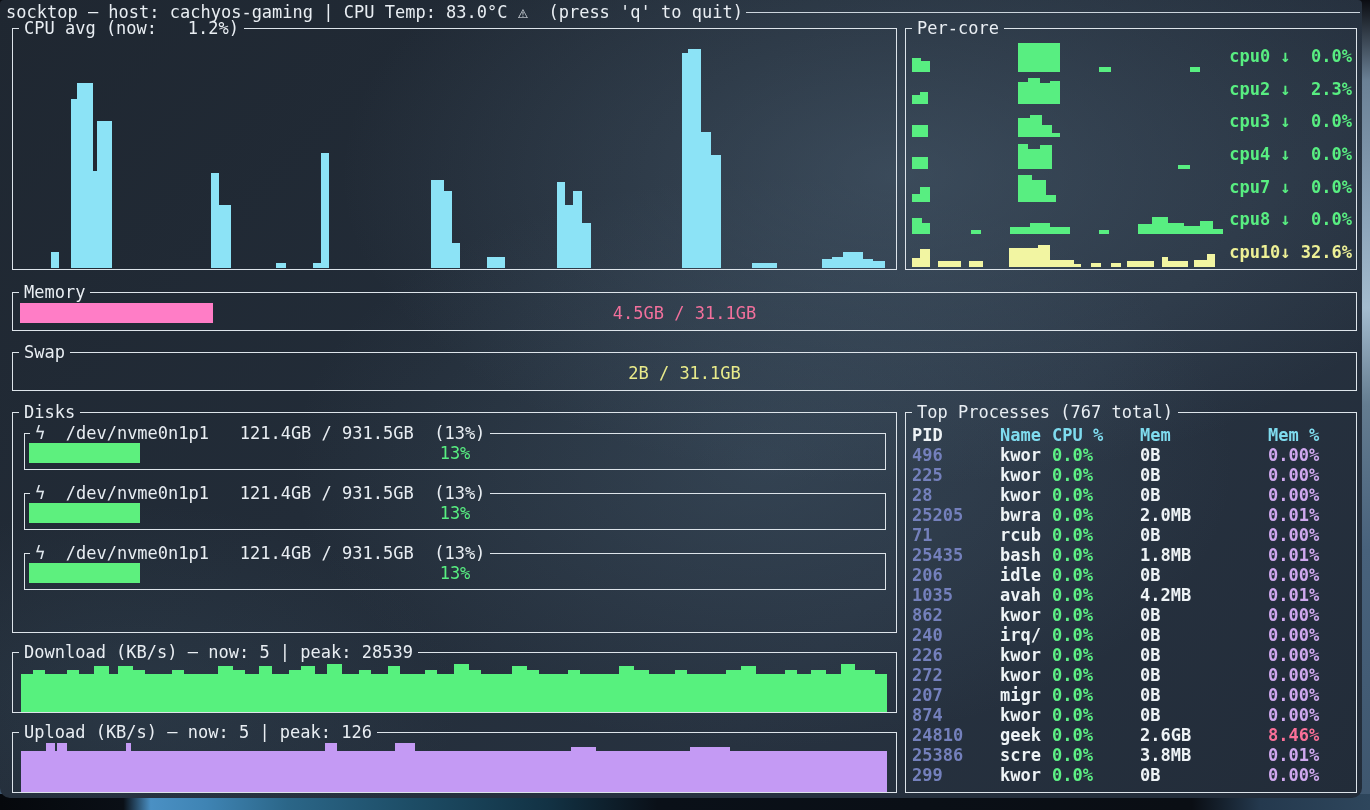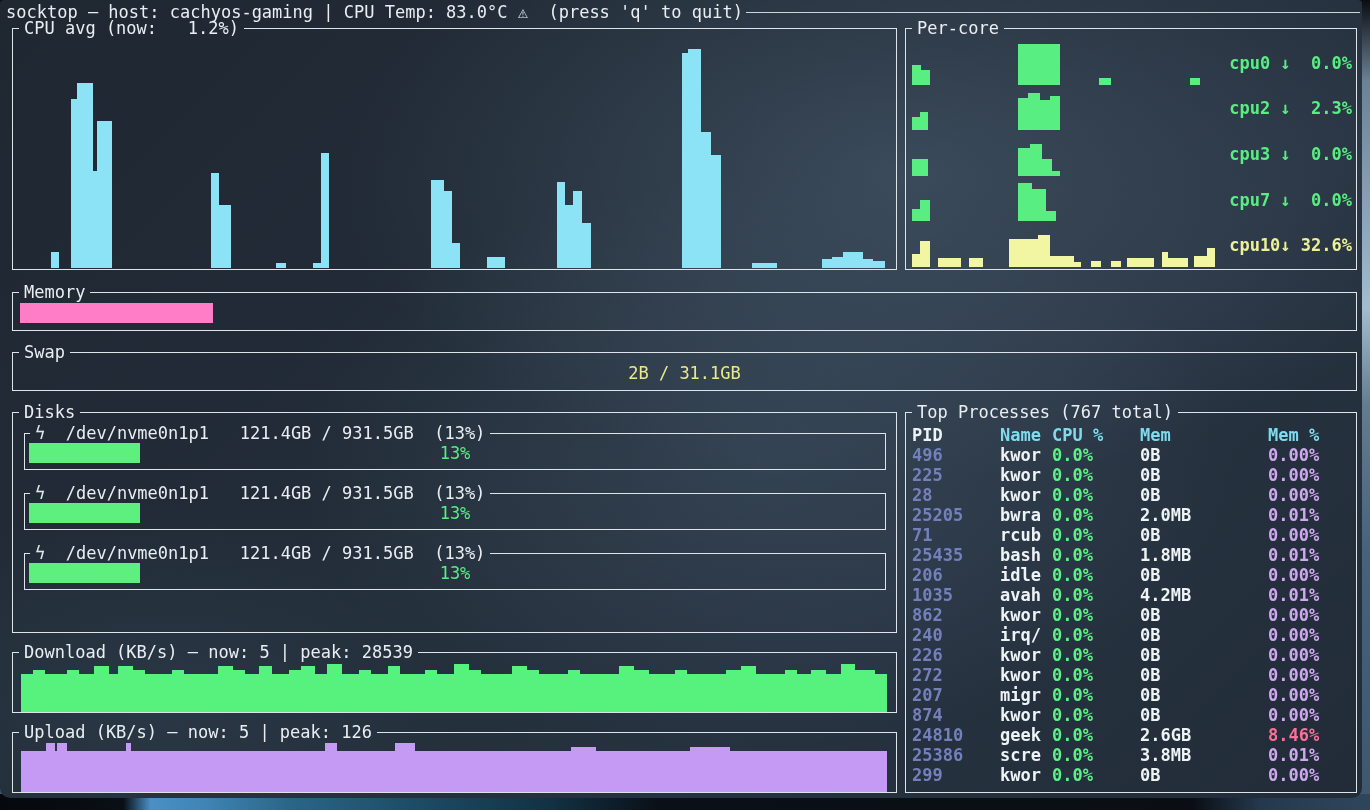--- a/index.html
+++ b/index.html
@@ -169,29 +169,64 @@
           <div style="flex-grow: 12; flex-basis: 0px; height: 65%; background: rgb(88, 238, 129);"></div>
           <div style="flex-grow: 12; flex-basis: 0px; height: 75%; background: rgb(88, 238, 129);"></div>
           <div style="flex-grow: 10; flex-basis: 0px; height: 40%; background: rgb(88, 238, 129);"></div>
           <div style="flex-grow: 8; flex-basis: 0px; height: 12%; background: rgb(88, 238, 129);"></div>
           <div style="flex-grow: 166; flex-basis: 0px; height: 0%;"></div>
         </div>
         <span class="core-label" style="color: rgb(88, 238, 129);">cpu3 ↓  0.0%</span>
       </div>
       <div class="core-row">
         <div class="core-spark">
+          <div style="flex-grow: 16; flex-basis: 0px; height: 42%; background: rgb(88, 238, 129);"></div>
+          <div style="flex-grow: 92; flex-basis: 0px; height: 0%;"></div>
+          <div style="flex-grow: 10; flex-basis: 0px; height: 85%; background: rgb(88, 238, 129);"></div>
+          <div style="flex-grow: 12; flex-basis: 0px; height: 70%; background: rgb(88, 238, 129);"></div>
+          <div style="flex-grow: 12; flex-basis: 0px; height: 82%; background: rgb(88, 238, 129);"></div>
+          <div style="flex-grow: 128; flex-basis: 0px; height: 0%;"></div>
+          <div style="flex-grow: 12; flex-basis: 0px; height: 15%; background: rgb(88, 238, 129);"></div>
+          <div style="flex-grow: 34; flex-basis: 0px; height: 0%;"></div>
+        </div>
+        <span class="core-label" style="color: rgb(88, 238, 129);">cpu4 ↓  0.0%</span>
+      </div>
+      <div class="core-row">
+        <div class="core-spark">
           <div style="flex-grow: 8; flex-basis: 0px; height: 28%; background: rgb(88, 238, 129);"></div>
           <div style="flex-grow: 10; flex-basis: 0px; height: 50%; background: rgb(88, 238, 129);"></div>
           <div style="flex-grow: 90; flex-basis: 0px; height: 0%;"></div>
           <div style="flex-grow: 14; flex-basis: 0px; height: 90%; background: rgb(88, 238, 129);"></div>
           <div style="flex-grow: 14; flex-basis: 0px; height: 75%; background: rgb(88, 238, 129);"></div>
           <div style="flex-grow: 10; flex-basis: 0px; height: 25%; background: rgb(88, 238, 129);"></div>
           <div style="flex-grow: 170; flex-basis: 0px; height: 0%;"></div>
         </div>
         <span class="core-label" style="color: rgb(88, 238, 129);">cpu7 ↓  0.0%</span>
+      </div>
+      <div class="core-row">
+        <div class="core-spark">
+          <div style="flex-grow: 10; flex-basis: 0px; height: 55%; background: rgb(88, 238, 129);"></div>
+          <div style="flex-grow: 8; flex-basis: 0px; height: 40%; background: rgb(88, 238, 129);"></div>
+          <div style="flex-grow: 42; flex-basis: 0px; height: 0%;"></div>
+          <div style="flex-grow: 10; flex-basis: 0px; height: 15%; background: rgb(88, 238, 129);"></div>
+          <div style="flex-grow: 30; flex-basis: 0px; height: 0%;"></div>
+          <div style="flex-grow: 20; flex-basis: 0px; height: 25%; background: rgb(88, 238, 129);"></div>
+          <div style="flex-grow: 20; flex-basis: 0px; height: 40%; background: rgb(88, 238, 129);"></div>
+          <div style="flex-grow: 20; flex-basis: 0px; height: 25%; background: rgb(88, 238, 129);"></div>
+          <div style="flex-grow: 30; flex-basis: 0px; height: 0%;"></div>
+          <div style="flex-grow: 10; flex-basis: 0px; height: 15%; background: rgb(88, 238, 129);"></div>
+          <div style="flex-grow: 30; flex-basis: 0px; height: 0%;"></div>
+          <div style="flex-grow: 14; flex-basis: 0px; height: 35%; background: rgb(88, 238, 129);"></div>
+          <div style="flex-grow: 16; flex-basis: 0px; height: 60%; background: rgb(88, 238, 129);"></div>
+          <div style="flex-grow: 16; flex-basis: 0px; height: 40%; background: rgb(88, 238, 129);"></div>
+          <div style="flex-grow: 16; flex-basis: 0px; height: 30%; background: rgb(88, 238, 129);"></div>
+          <div style="flex-grow: 14; flex-basis: 0px; height: 45%; background: rgb(88, 238, 129);"></div>
+          <div style="flex-grow: 10; flex-basis: 0px; height: 20%; background: rgb(88, 238, 129);"></div>
+        </div>
+        <span class="core-label" style="color: rgb(88, 238, 129);">cpu8 ↓  0.0%</span>
       </div>
       <div class="core-row">
         <div class="core-spark">
           <div style="flex-grow: 8; flex-basis: 0px; height: 30%; background: rgb(242, 245, 162);"></div>
           <div style="flex-grow: 10; flex-basis: 0px; height: 60%; background: rgb(242, 245, 162);"></div>
           <div style="flex-grow: 8; flex-basis: 0px; height: 0%;"></div>
           <div style="flex-grow: 24; flex-basis: 0px; height: 22%; background: rgb(242, 245, 162);"></div>
           <div style="flex-grow: 8; flex-basis: 0px; height: 0%;"></div>
           <div style="flex-grow: 14; flex-basis: 0px; height: 22%; background: rgb(242, 245, 162);"></div>
           <div style="flex-grow: 26; flex-basis: 0px; height: 0%;"></div>
@@ -214,20 +249,21 @@
           <div style="flex-grow: 8; flex-basis: 0px; height: 0%;"></div>
         </div>
         <span class="core-label" style="color: rgb(237, 240, 150);">cpu10↓ 32.6%</span>
       </div>
     </div>
 
   <fieldset class="panel" style="left:12px; top:283px; width:1345px; height:48px;">
     <legend>Memory</legend>
   </fieldset>
   <div id="mem-bar" class="overlay" style="left: 20px; top: 303px; height: 20px; width: 193px; background: rgb(255, 125, 198);"></div>
+  <div class="overlay gauge-label mem-text" style="left:12px; top:303px; width:1345px;">4.5GB / 31.1GB</div>
 
   <fieldset class="panel" style="left:12px; top:343px; width:1345px; height:48px;">
     <legend>Swap</legend>
   </fieldset>
   <div class="overlay gauge-label swap-text" style="left:12px; top:363px; width:1345px;">2B / 31.1GB</div>
 
   <fieldset class="panel" style="left:12px; top:403px; width:885px; height:230px;">
     <legend>Disks</legend>
   </fieldset>
   <div id="disks-host"></div>

